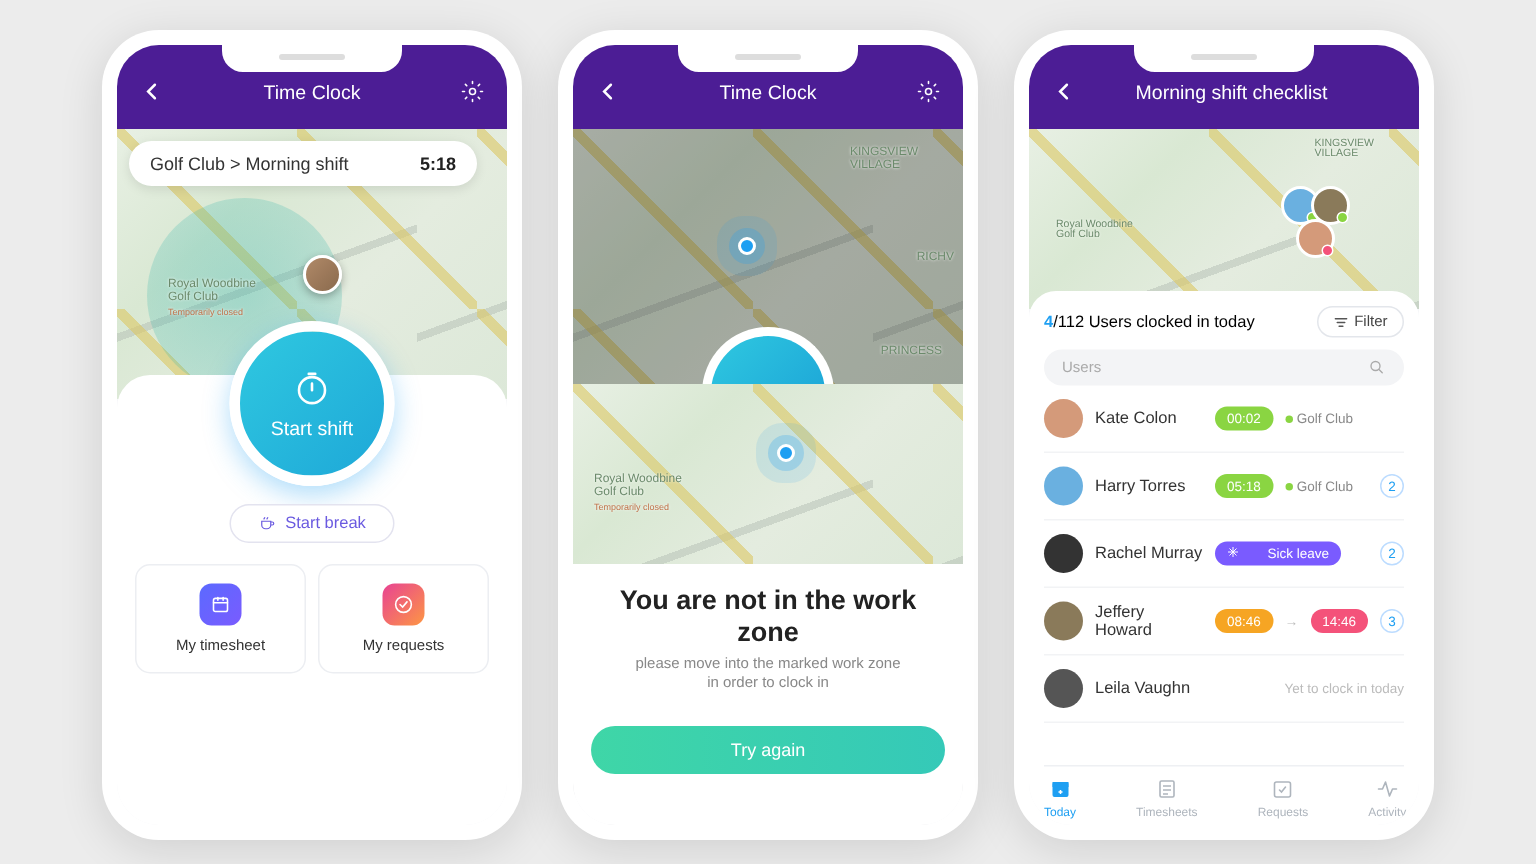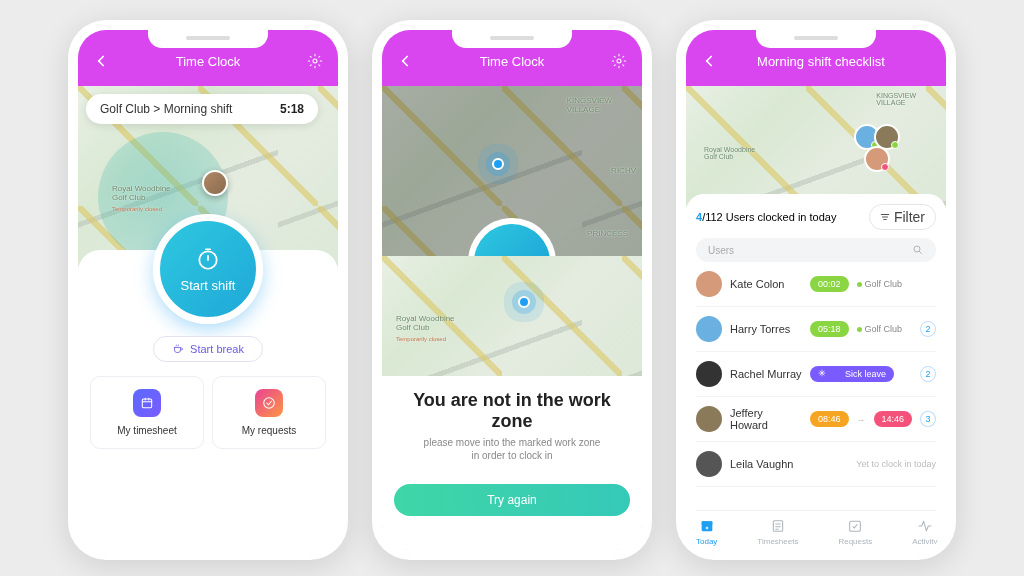--- a/index.html
+++ b/index.html
@@ -3,21 +3,21 @@
   <meta charset="utf-8">
   <style>
     * { margin: 0; padding: 0; box-sizing: border-box; font-family: -apple-system, BlinkMacSystemFont, 'Segoe UI', sans-serif; }
     body { background: #ececec; display: flex; justify-content: center; align-items: center; min-height: 576px; gap: 24px; padding: 20px; }
     
     .phone { width: 280px; height: 540px; background: #fff; border-radius: 38px; box-shadow: 0 6px 30px rgba(0,0,0,0.12); padding: 10px; position: relative; }
     .phone::before { content:''; position: absolute; top: 10px; left: 50%; transform: translateX(-50%); width: 120px; height: 18px; background: #fff; border-radius: 0 0 14px 14px; z-index: 10; }
     .phone::after { content:''; position: absolute; top: 16px; left: 50%; transform: translateX(-50%); width: 44px; height: 4px; background: #ddd; border-radius: 4px; z-index: 11; }
     .screen { width: 100%; height: 100%; border-radius: 28px; overflow: hidden; background: #f6f7f9; position: relative; display: flex; flex-direction: column; }
     
-    .header { background: #d946ef; height: 56px; display: flex; align-items: center; justify-content: space-between; padding: 18px 12px 12px; color: #fff; }
+    .header { background: #4c1d95; height: 56px; display: flex; align-items: center; justify-content: space-between; padding: 18px 12px 12px; color: #fff; }
     .header .title { font-size: 13px; font-weight: 500; }
     .header .icon-btn { width: 22px; height: 22px; display: flex; align-items: center; justify-content: center; cursor: pointer; }
     
     .map { position: relative; background: linear-gradient(135deg, #e8f0e4 0%, #d9e8d3 30%, #e4ecdf 60%, #dce8d8 100%); overflow: hidden; }
     .map::before { content:''; position: absolute; inset: 0; background-image: 
       linear-gradient(45deg, transparent 48%, rgba(220,200,100,0.6) 48%, rgba(220,200,100,0.6) 52%, transparent 52%),
       linear-gradient(-20deg, transparent 48%, rgba(180,190,180,0.5) 48%, rgba(180,190,180,0.5) 50%, transparent 50%);
       background-size: 120px 120px, 200px 200px; }
     .map-label { position: absolute; font-size: 8px; color: #6b8a6b; font-weight: 500; text-shadow: 0 0 2px #fff; }
     .geofence { position: absolute; border-radius: 50%; background: radial-gradient(circle, rgba(50,180,170,0.35), rgba(50,180,170,0.18)); }
@@ -54,21 +54,21 @@
     .try-btn { margin: 8px 12px 12px; padding: 9px; border-radius: 18px; background: linear-gradient(90deg,#3fd6a7,#35c9b8); color:#fff; font-size: 12px; text-align:center; cursor:pointer; }
     
     
     .map3 { height: 120px; position: relative; }
     .avatar-cluster { position: absolute; right: 46px; top: 38px; display: flex; }
     .avatar-cluster .av { width:26px; height:26px; border-radius:50%; border:2px solid #fff; margin-left:-6px; position: relative; }
     .av .dot { position:absolute; bottom:-1px; right:-1px; width:8px; height:8px; border-radius:50%; border:1.5px solid #fff; }
     .list-panel { background:#fff; border-radius: 18px 18px 0 0; margin-top:-12px; flex:1; display:flex; flex-direction:column; padding: 10px 10px 0; position:relative; z-index:2; }
     .list-head { display:flex; justify-content:space-between; align-items:center; font-size:11px; }
     .list-head .count .hl { color:#1e9ff2; font-weight:600; }
-    .filter-btn { border:1px solid #e3e6eb; border-radius: 14px; padding: 4px 10px; font-size:14px; color:#444; display:flex; align-items:center; gap:4px; cursor:pointer; }
+    .filter-btn { border:1px solid #e3e6eb; border-radius: 14px; padding: 4px 10px; font-size:10px; color:#444; display:flex; align-items:center; gap:4px; cursor:pointer; }
     .searchbar { margin-top:8px; background:#f3f4f6; border-radius: 14px; padding: 6px 12px; font-size:10px; color:#aaa; display:flex; justify-content:space-between; align-items:center; }
     .user-row { display:flex; align-items:center; gap:8px; padding: 9px 0; border-bottom: 1px solid #f2f3f5; font-size: 11px; }
     .user-row:last-of-type { border-bottom:none; }
     .uav { width:26px; height:26px; border-radius:50%; flex-shrink:0; }
     .uname { flex-shrink:0; width: 72px; color:#333; }
     .badge { padding: 3px 8px; border-radius: 10px; font-size:9px; color:#fff; flex-shrink:0; }
     .bg-green { background:#8ad542; }
     .bg-violet { background:#7a5bff; }
     .bg-orange { background:#f6a523; }
     .bg-pink { background:#f4527a; }

